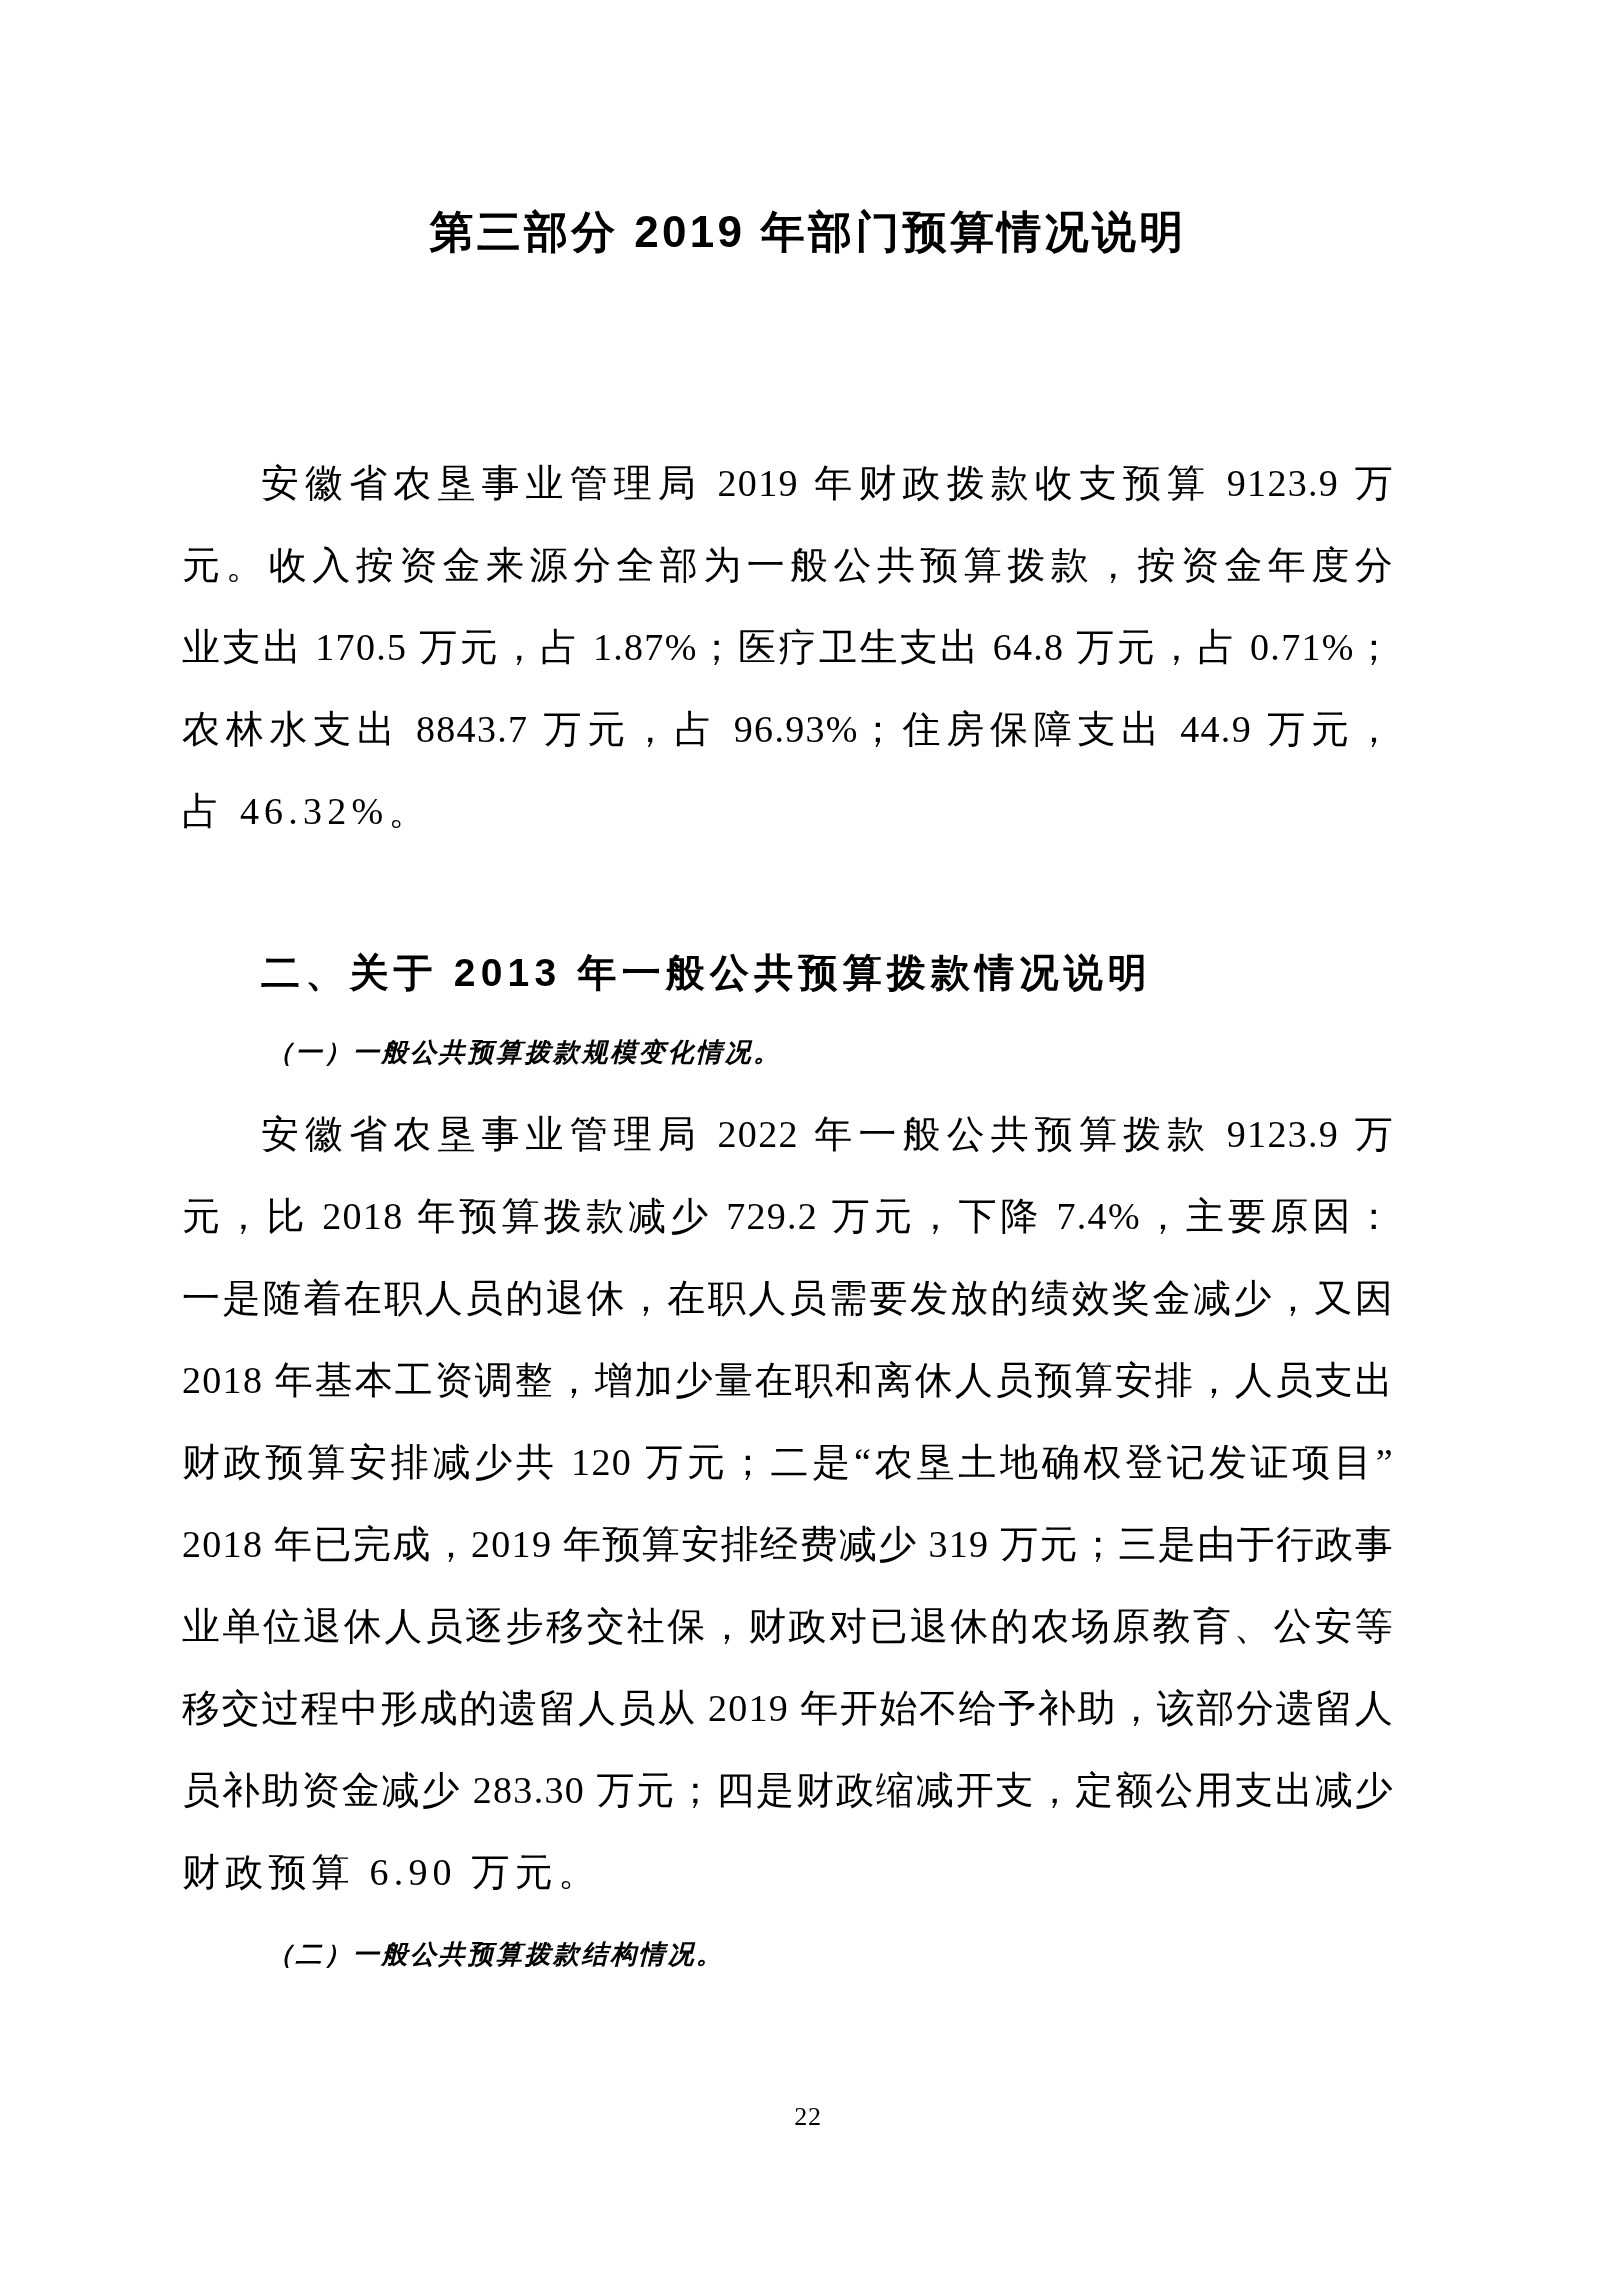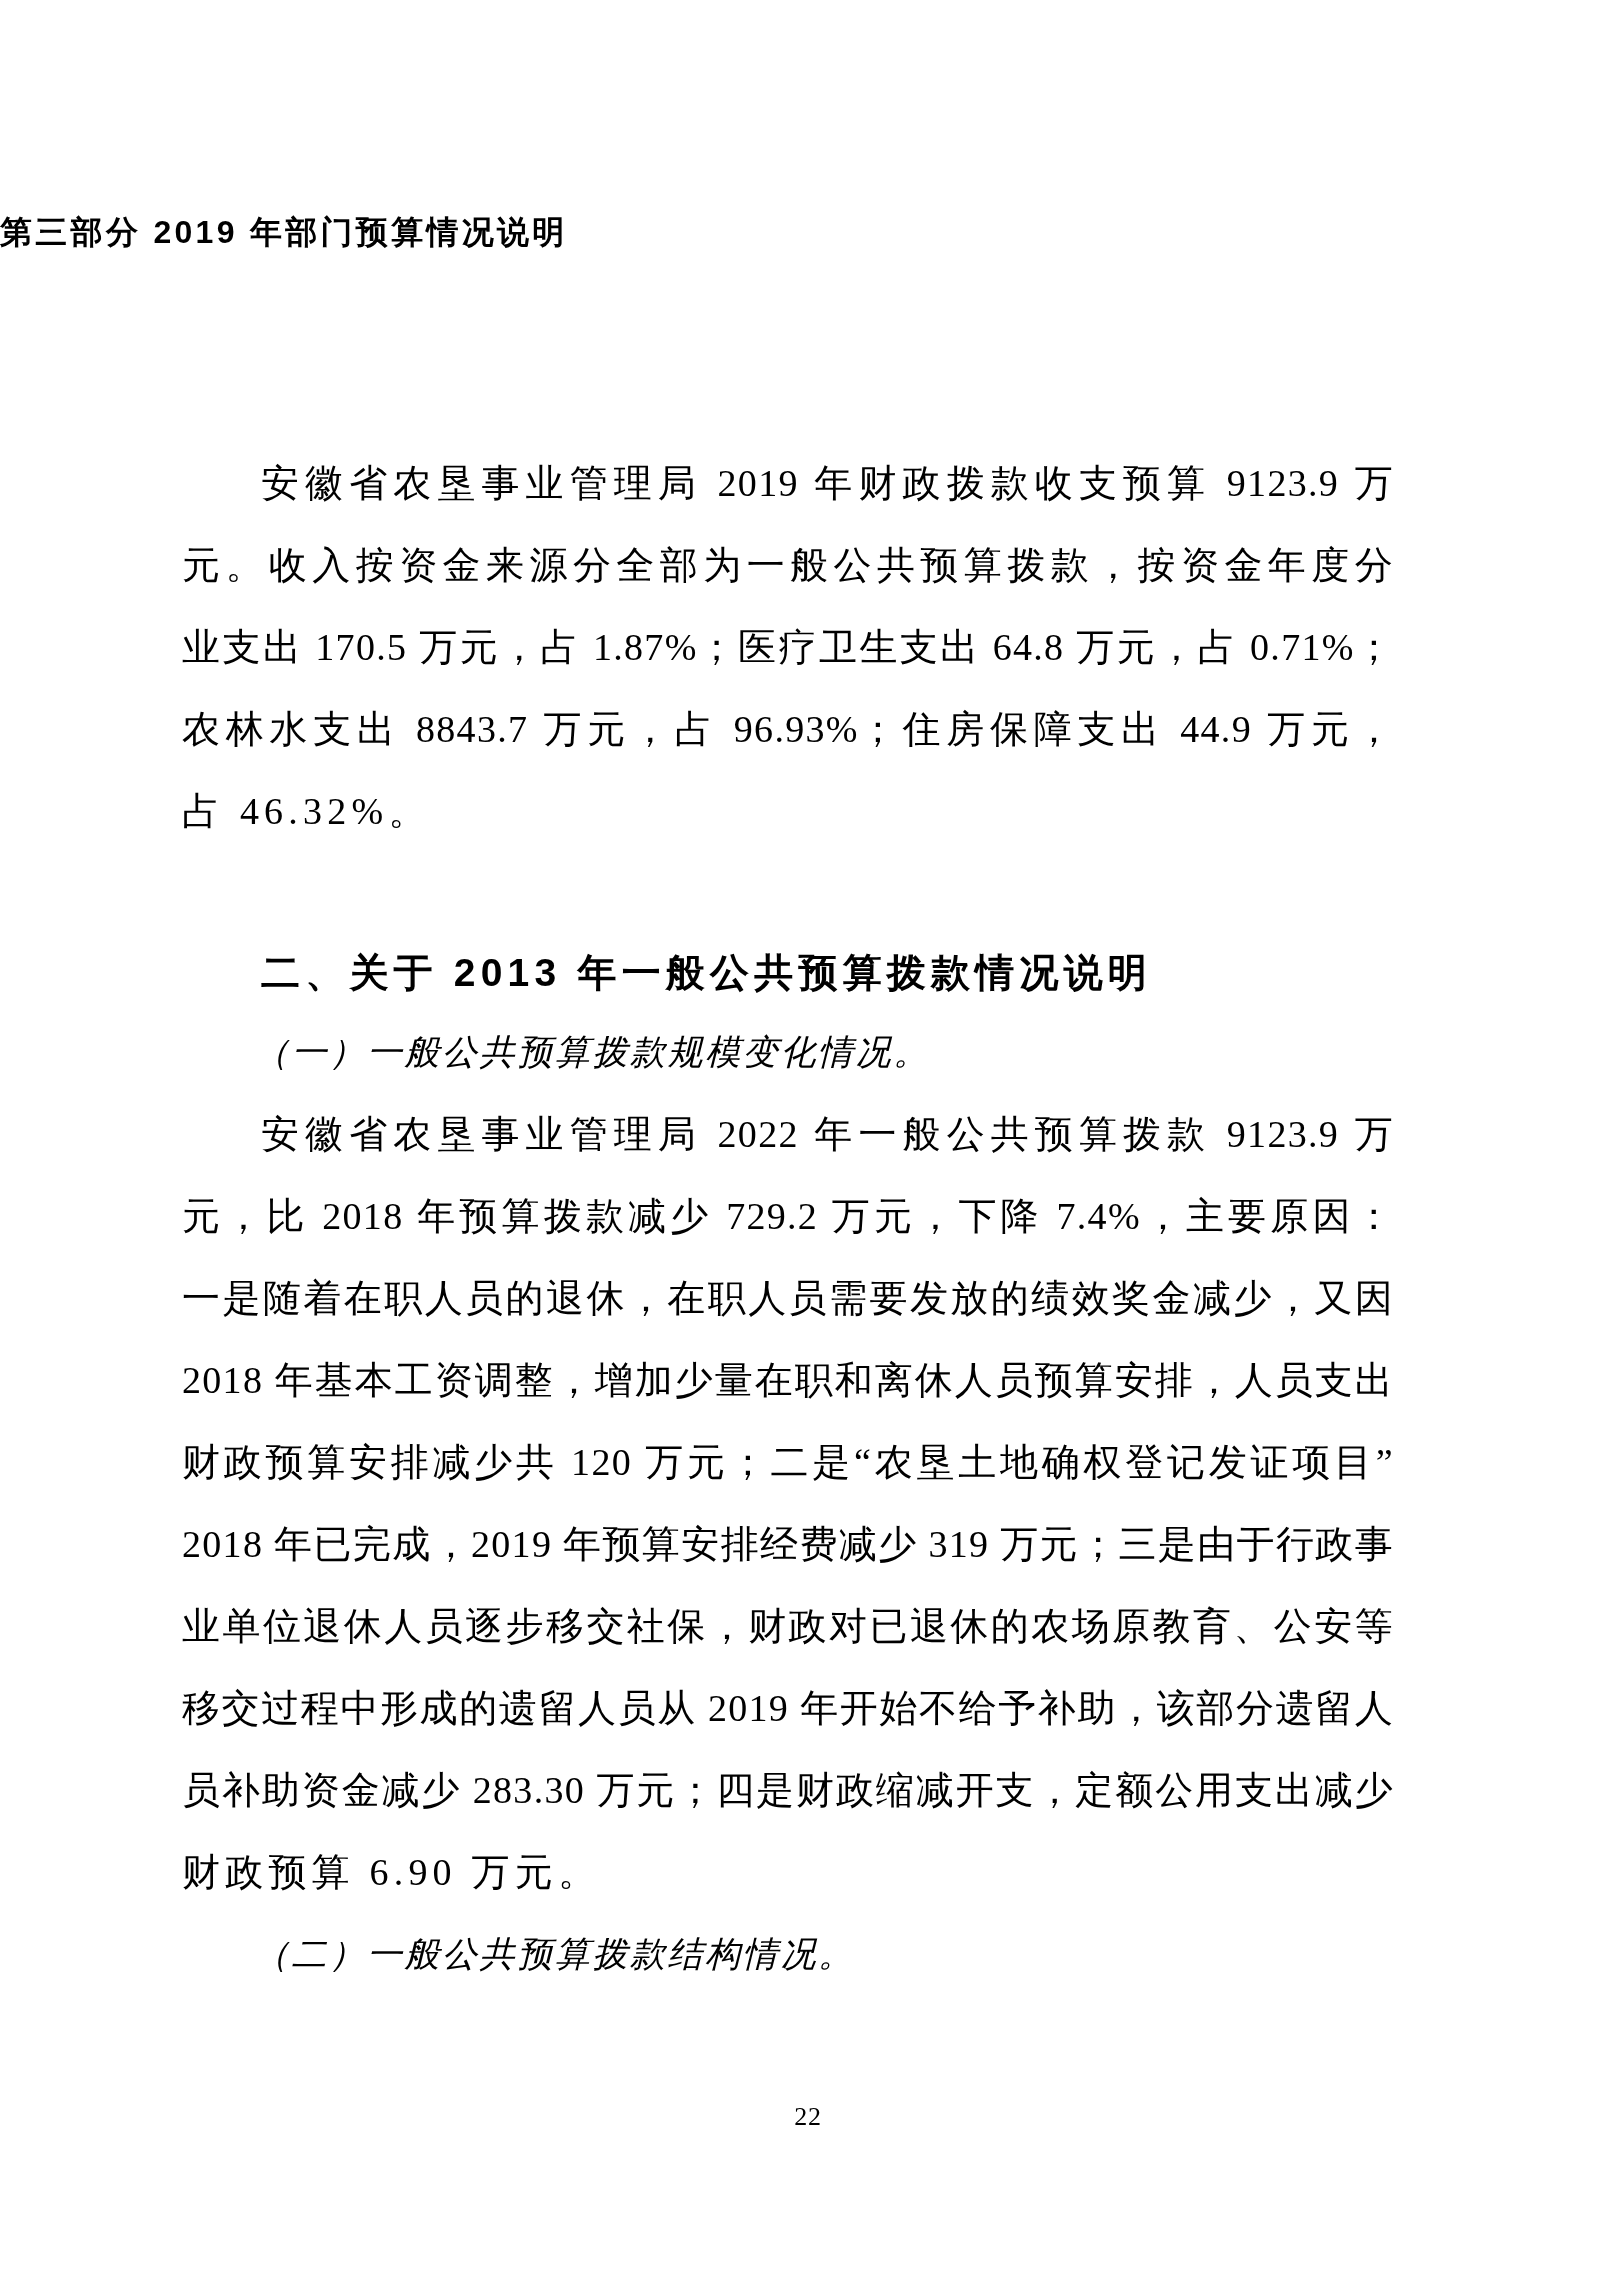--- a/index.html
+++ b/index.html
@@ -14,21 +14,22 @@
     background: #ffffff;
     color: #000000;
     font-family: "Liberation Serif", "DejaVu Serif", serif;
     overflow: hidden;
   }
   .doc-title {
     position: absolute;
     top: 206px;
     left: 0;
     width: 100%;
-    font-size: 32px;
+    text-align: center;
+    font-size: 44px;
     line-height: 52px;
     font-weight: 700;
     letter-spacing: 3.3px;
     font-family: "Liberation Sans", "DejaVu Sans", sans-serif;
   }
   .block {
     position: absolute;
     left: 182px;
     width: 1212px;
     box-sizing: border-box;
@@ -60,27 +61,27 @@
     box-sizing: border-box;
     padding-left: 79px;
     font-size: 39px;
     line-height: 82px;
     font-weight: 700;
     letter-spacing: 5.2px;
     font-family: "Liberation Sans", "DejaVu Sans", sans-serif;
   }
   .subheading {
     position: absolute;
-    left: 175px;
+    left: 188px;
     width: 1212px;
     box-sizing: border-box;
     padding-left: 79px;
-    font-size: 35px;
+    font-size: 26px;
     line-height: 82px;
-    font-weight: 400;
+    font-weight: 700;
     font-style: italic;
     letter-spacing: 2.6px;
     font-family: "Liberation Serif", "DejaVu Serif", serif;
   }
   .page-number {
     position: absolute;
     top: 2102px;
     left: 0;
     width: 100%;
     text-align: center;

